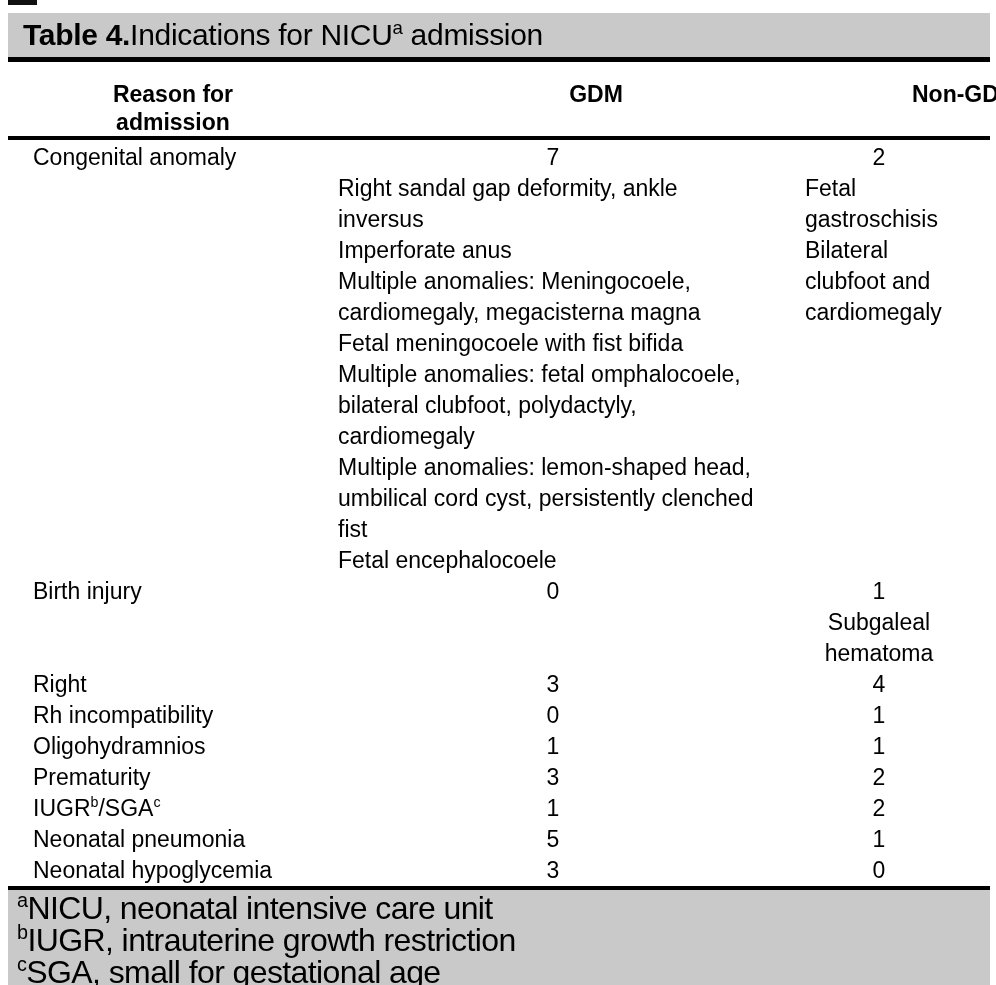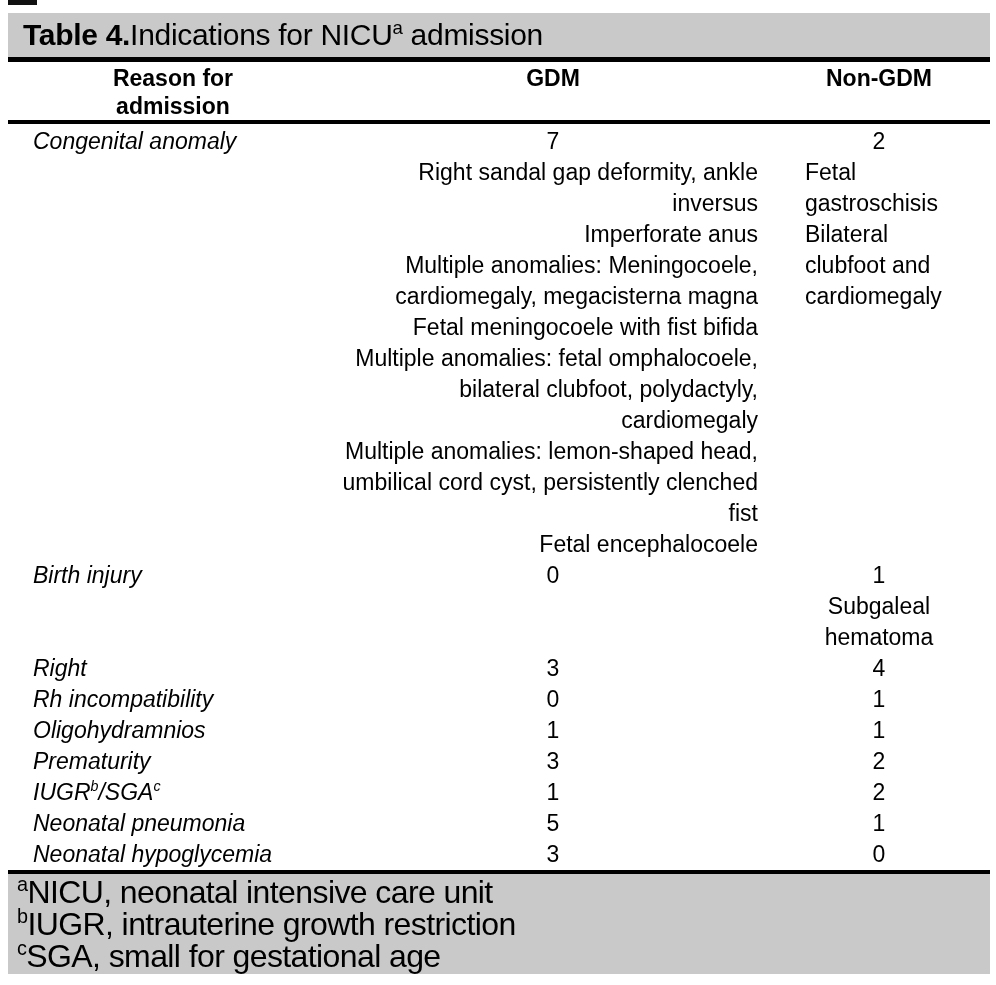--- a/index.html
+++ b/index.html
@@ -46,22 +46,23 @@
     font-size: 0.62em;
     line-height: 0;
     vertical-align: super;
   }
   .rule { background: #000000; width: 100%; }
   .rule-thick { height: 5px; }
   .rule-mid { height: 4px; }
   .header-row {
     display: grid;
     grid-template-columns: 330px 430px 222px;
-    padding-top: 2px;
+    padding-top: 18px;
     height: 56px;
+    gap: 43px;
   }
   .header-cell {
     text-align: center;
     font-weight: bold;
     font-size: 23px;
     line-height: 28px;
   }
   .header-cell .wrap-narrow {
     display: inline-block;
     max-width: 160px;
@@ -69,26 +70,26 @@
   .tbody {
     padding-top: 2px;
     font-size: 23px;
     line-height: 31px;
   }
   .trow {
     display: grid;
     grid-template-columns: 330px 430px 222px;
     align-items: start;
   }
-  .cell-reason { padding-left: 25px; font-style: italic; }
+  .cell-reason { padding-left: 25px; }
   .cell-num { text-align: center; }
   .val { text-align: center; }
   .det p { margin: 0; }
   .det-gdm {
-    text-align: right;
+    text-align: left;
     margin-left: 0;
     width: 420px;
   }
   .det-ng-left {
     text-align: left;
     margin-left: 37px;
     width: 162px;
   }
   .det-ng-center {
     text-align: center;

